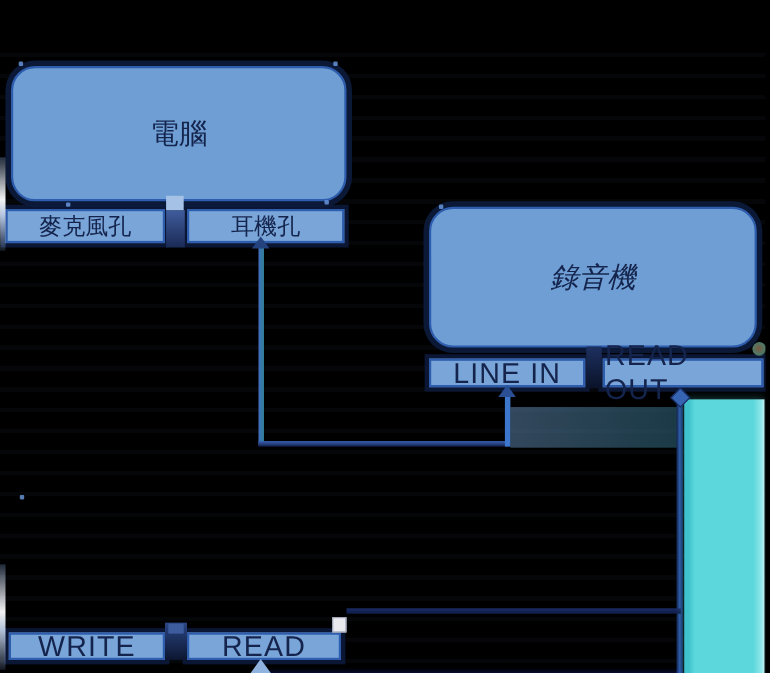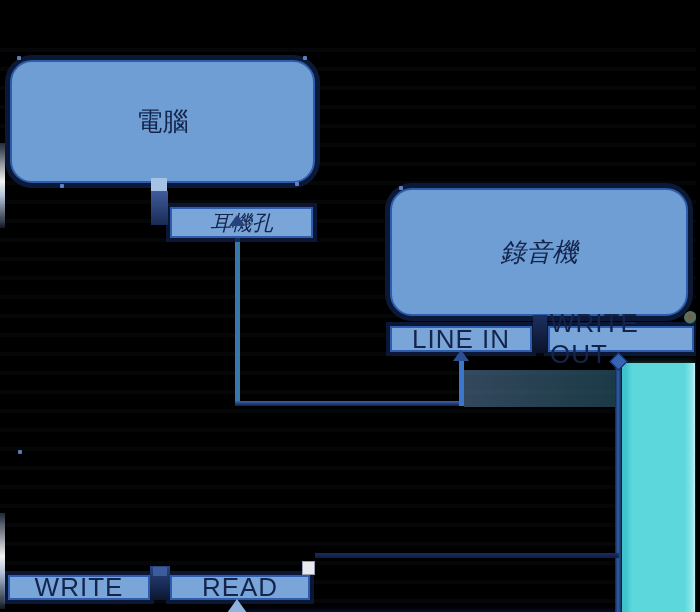--- a/index.html
+++ b/index.html
@@ -66,33 +66,36 @@
 
   <div class="wire" style="left:315px;top:520px;width:304px;height:5px;background:linear-gradient(180deg,#1a2c66,#0e1b45);"></div>
 
   <div class="cyan-bar" style="left:622px;top:330px;width:73px;height:257px;"></div>
 
   <div class="node" style="left:10px;top:27px;width:301px;height:119px;">
     <span class="title-lg">電腦</span>
   </div>
   <div class="tab" style="left:151px;top:145px;width:16px;height:13px;background:#a6c1e6;"></div>
   <div class="gap-strip" style="left:151px;top:158px;width:17px;height:34px;background:linear-gradient(180deg,#3f5c9c,#1a2a55);"></div>
-  <div class="port" style="left:170px;top:174px;width:139px;height:27px;font-style:italic;">
+  <div class="port" style="left:5px;top:157px;width:141px;height:27px;">
+    <span>麥克風孔</span>
+  </div>
+  <div class="port" style="left:170px;top:157px;width:139px;height:27px;">
     <span>耳機孔</span>
   </div>
 
   <div class="node" style="left:390px;top:155px;width:294px;height:124px;font-style:italic;">
     <span class="title-lg">錄音機</span>
   </div>
   <div class="gap-strip" style="left:533px;top:282px;width:14px;height:38px;background:linear-gradient(180deg,#1d3060,#0a1228);"></div>
   <div class="port" style="left:390px;top:293px;width:138px;height:22px;">
     <span class="latin">LINE IN</span>
   </div>
   <div class="port" style="left:548px;top:293px;width:142px;height:22px;">
-    <span class="latin">WRITE OUT</span>
+    <span class="latin">READ OUT</span>
   </div>
 
   <div class="gap-strip" style="left:150px;top:533px;width:20px;height:34px;background:linear-gradient(180deg,#2a4583,#0c1630);"></div>
   <div class="tab" style="left:153px;top:534px;width:14px;height:9px;background:#3d5c9e;"></div>
   <div class="port" style="left:8px;top:542px;width:138px;height:21px;text-align:right;">
     <span class="latin">WRITE</span>
   </div>
   <div class="port" style="left:170px;top:542px;width:136px;height:21px;">
     <span class="latin">READ</span>
   </div>

